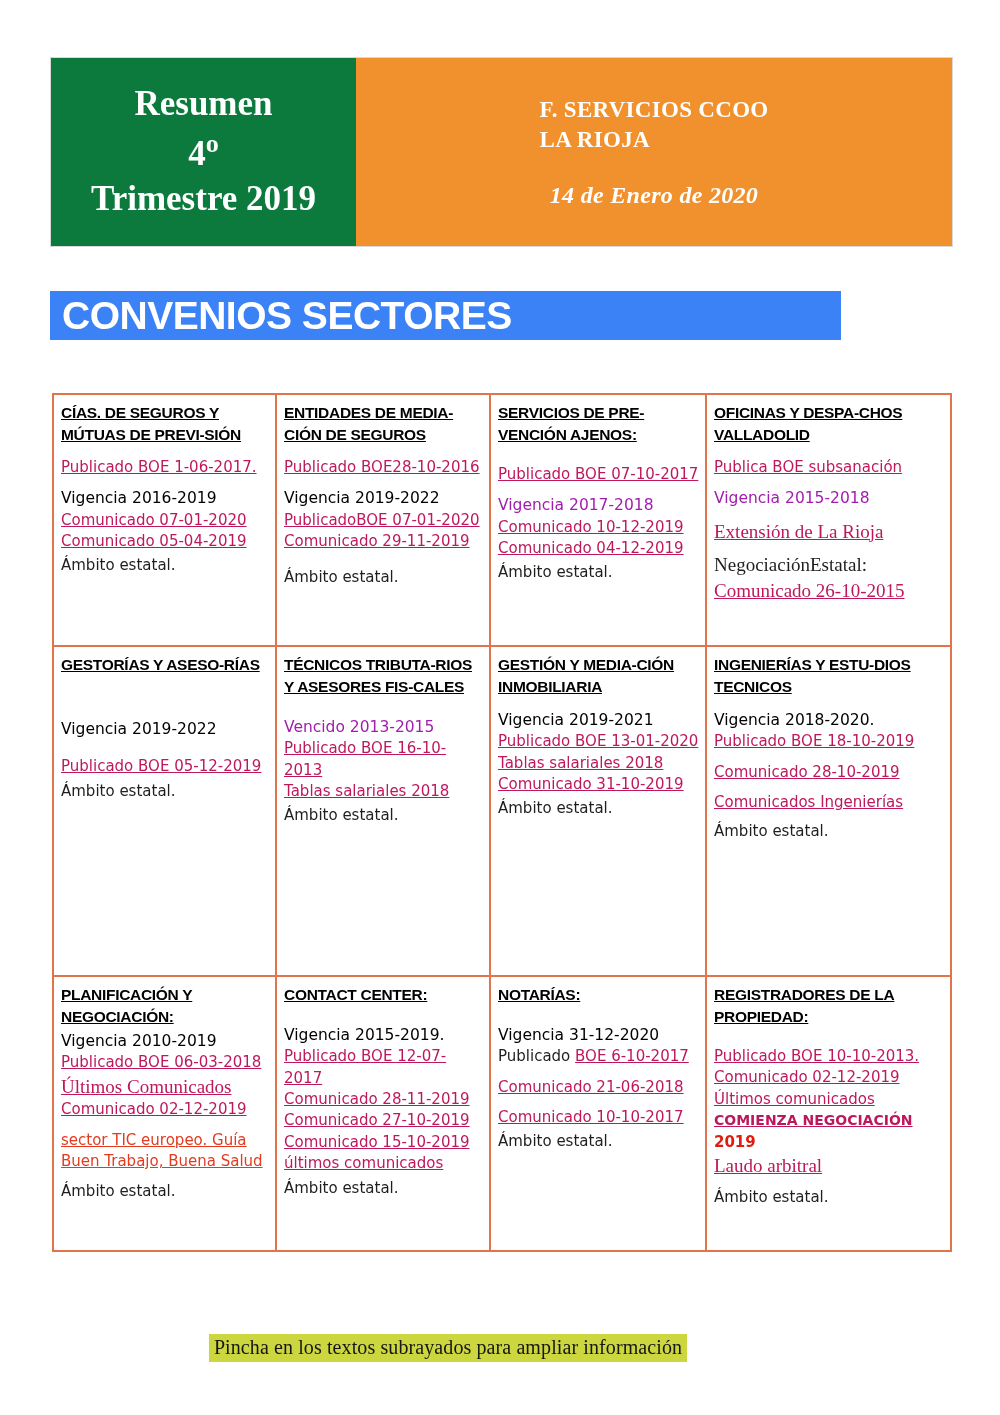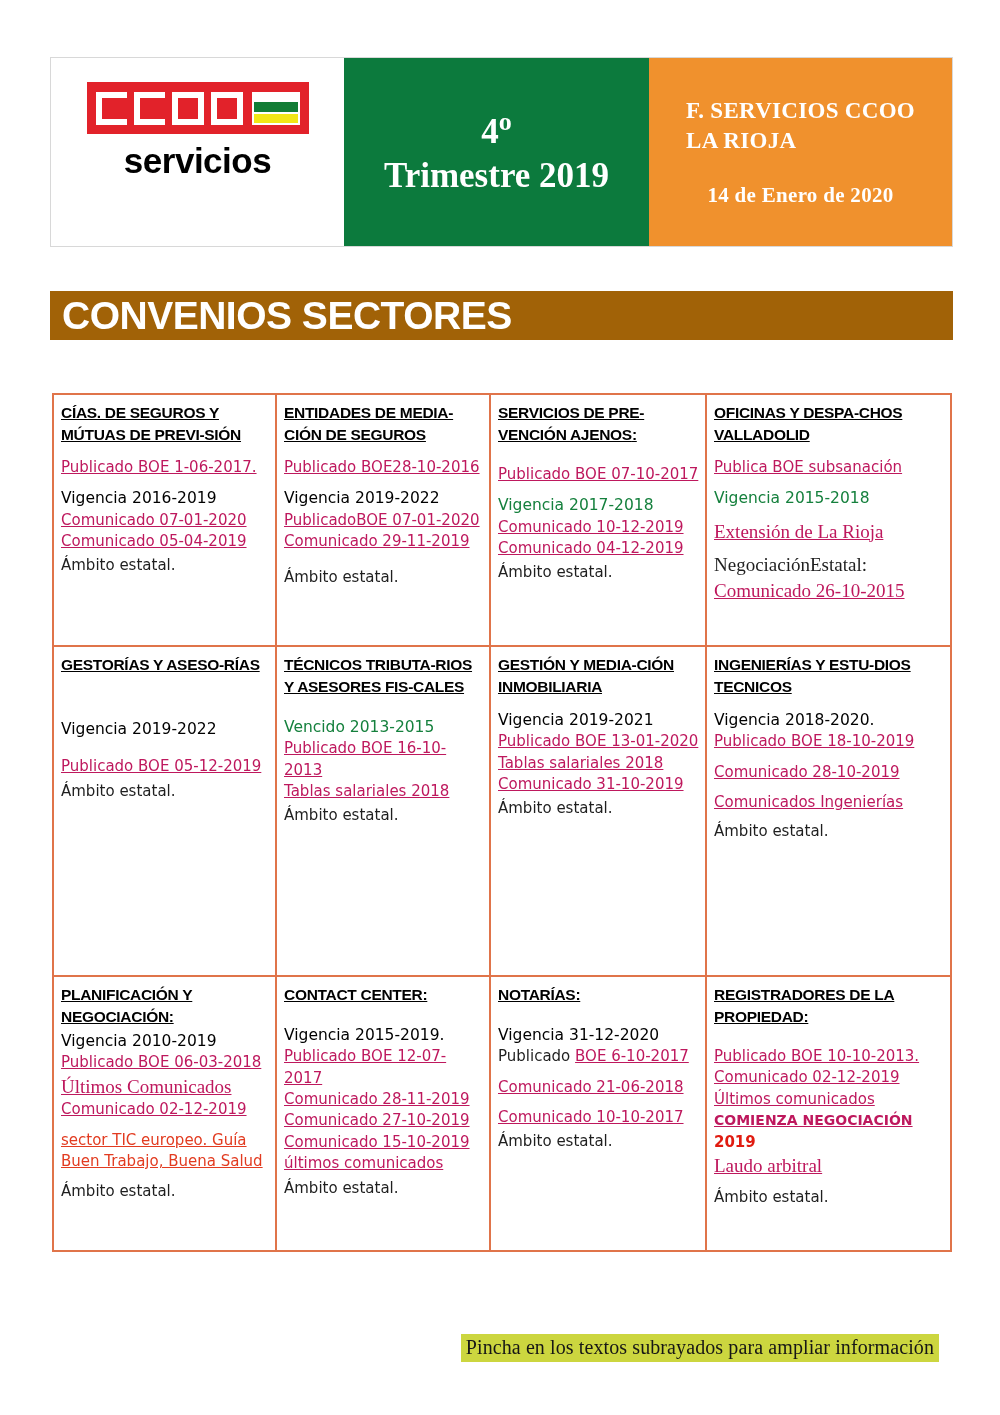--- a/index.html
+++ b/index.html
@@ -104,33 +104,34 @@
     align-items: center;
     justify-content: center;
     text-align: left;
   }
   .header-right .org {
     font-size: 23px;
     line-height: 1.3;
     letter-spacing: 0.3px;
   }
   .header-right .date {
-    font-size: 21px;
+    font-size: 24px;
     margin-top: 28px;
     letter-spacing: 0.3px;
+    font-style: italic;
   }
 
   
   .banner {
     position: absolute;
     left: 50px;
     top: 291px;
-    width: 903px;
+    width: 791px;
     height: 49px;
-    background: #a16207;
+    background: #3b82f6;
     display: flex;
     align-items: center;
     box-sizing: border-box;
     text-align: center;
   }
   .banner-text {
     color: #ffffff;
     font-size: 39px;
     font-weight: bold;
     letter-spacing: -0.5px;
@@ -205,21 +206,21 @@
     font-weight: bold;
     display: inline;
   }
   .vig {
     font-size: 15.5px;
     font-weight: normal;
     color: #000000;
     font-family: "DejaVu Sans", sans-serif;
     line-height: 1.43;
   }
-  .vig.expired { color: #15803d; }
+  .vig.expired { color: #a21caf; }
   .plain {
     font-size: 15px;
     color: #1f1f1f;
     font-family: "DejaVu Sans", sans-serif;
     line-height: 1.43;
   }
   .plain.serif {
     font-family: "Liberation Serif", serif;
     font-size: 19px;
     line-height: 1.3;
@@ -240,54 +241,40 @@
     font-family: "DejaVu Sans", sans-serif;
     padding-bottom: 2px;
   }
 
   
   .footer {
     position: absolute;
     left: 0;
     top: 1334px;
     width: 896px;
-    text-align: right;
-    padding-left: 43px;
+    text-align: center;
   }
   .footer-note {
     display: inline-block;
     background: #ccd63f;
     color: #161616;
     font-family: "Liberation Serif", serif;
     font-size: 20px;
     padding: 2px 5px 3px 5px;
     letter-spacing: 0.1px;
   }
 </style>
 </head>
 <body>
 
 <div class="header">
 
-  <div class="header-logo">
-    <div class="logo-wrap">
-      <div class="logo-bar">
-        <div class="logo-letters">
-          <span class="lt c"></span>
-          <span class="lt c"></span>
-          <span class="lt"></span>
-          <span class="lt"></span>
-        </div>
-        <div class="logo-flag"></div>
-      </div>
-      <div class="logo-servicios">servicios</div>
-    </div>
-  </div>
 
   <div class="header-center">
+    <div>Resumen</div>
     <div>
       <span>4</span><span class="sup">o</span>
     </div>
     <div>Trimestre 2019</div>
   </div>
 
   <div class="header-right">
     <div class="org">
       <div>F. SERVICIOS CCOO</div>
       <div>LA RIOJA</div>

